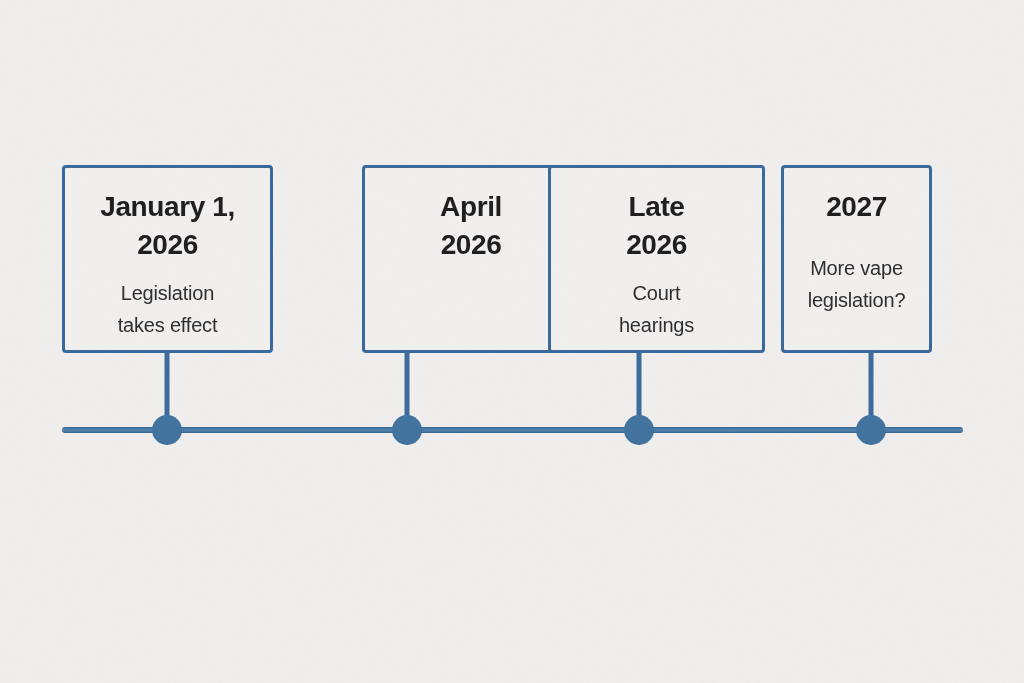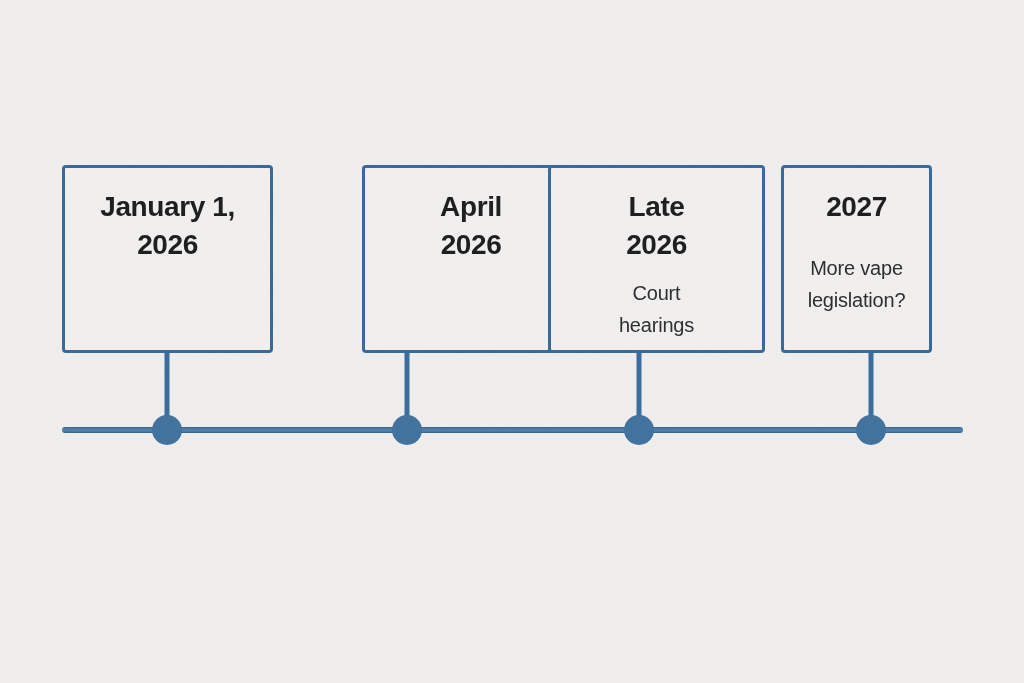--- a/index.html
+++ b/index.html
@@ -94,20 +94,22 @@
   .d4 { left: 871px; }
 </style>
 </head>
 <body>
 
 <div class="canvas">
 
   <div class="event-box e1">
     <div class="event-title">January 1,
 2026</div>
+    <div class="event-subtitle">Legislation
+takes effect</div>
   </div>
 
   <div class="event-box e2">
     <div class="event-title">April
 2026</div>
   </div>
 
   <div class="event-box e3">
     <div class="event-title">Late
 2026</div>

